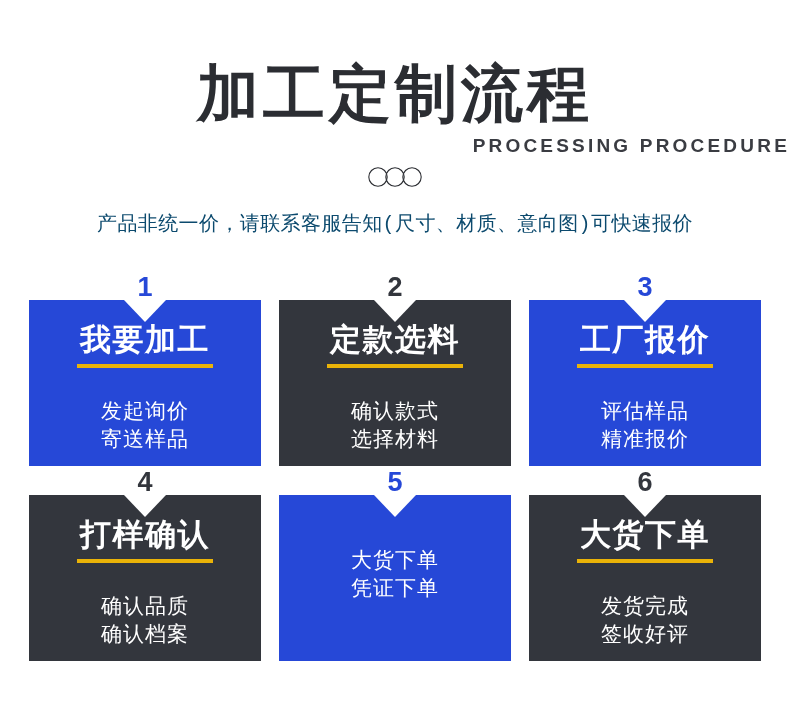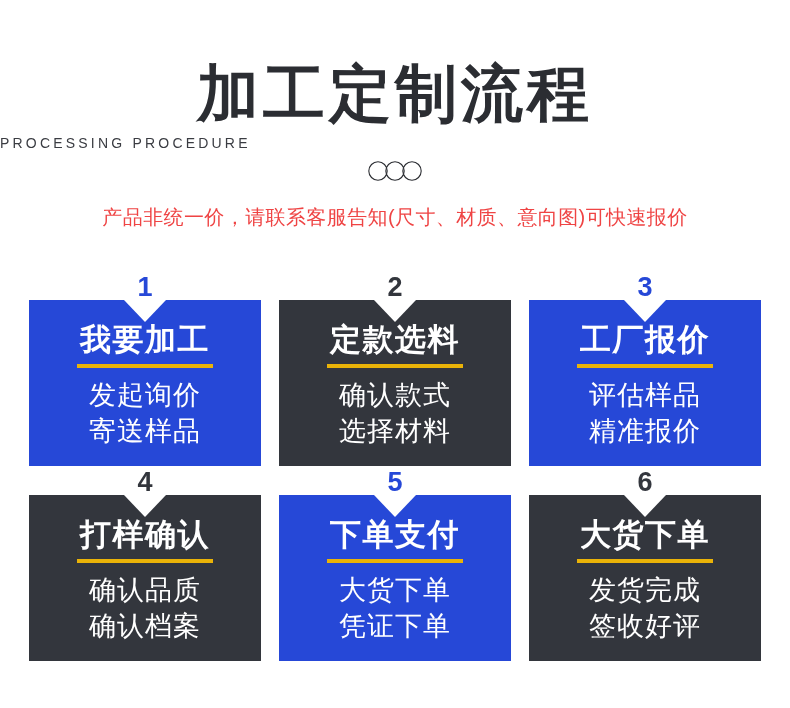--- a/index.html
+++ b/index.html
@@ -29,40 +29,41 @@
     font-size: 62px;
     font-weight: bold;
     color: #2b2d32;
     letter-spacing: 4px;
     line-height: 1.02;
     text-align: center;
   }
 
   .sub-title {
     margin-top: 10px;
-    font-size: 14px;
-    font-weight: normal;
+    font-size: 19px;
+    font-weight: bold;
     color: #3a3c42;
     letter-spacing: 3.2px;
-    text-align: left;
+    text-align: right;
   }
 
   .rings {
     margin: 9px auto 0;
     width: 58px;
     height: 22px;
     display: block;
   }
 
   .desc-line {
     margin-top: 22px;
     font-size: 20px;
-    color: #ef4444;
+    color: #0c4a6e;
     letter-spacing: 0.4px;
     text-align: center;
+    font-family: Liberation Mono, monospace;
   }
 
   
   .grid {
     position: absolute;
     left: 29px;
     top: 300px;
     width: 732px;
     display: flex;
     flex-wrap: wrap;
@@ -117,22 +118,22 @@
     color: #ffffff;
     letter-spacing: 1.5px;
     padding: 0 3px 7px;
     border-bottom: 4px solid #eab308;
     line-height: 1.14;
     position: relative;
     z-index: 1;
   }
 
   .card-lines {
-    margin-top: 10px;
-    font-size: 27px;
+    margin-top: 29px;
+    font-size: 21px;
     color: #ffffff;
     line-height: 1.33;
     letter-spacing: 1px;
   }
   .card-lines div { white-space: nowrap; }
 </style>
 </head>
 <body>
 
 <div class="page">
@@ -188,21 +189,20 @@
       <div class="card-title">打样确认</div>
       <div class="card-lines">
         <div>确认品质</div>
         <div>确认档案</div>
       </div>
     </div>
 
     <div class="card blue">
       <div class="card-number">5</div>
       <div class="notch"></div>
-      <div class="card-title">下单支付</div>
       <div class="card-lines">
         <div>大货下单</div>
         <div>凭证下单</div>
       </div>
     </div>
 
     <div class="card dark">
       <div class="card-number">6</div>
       <div class="notch"></div>
       <div class="card-title">大货下单</div>

